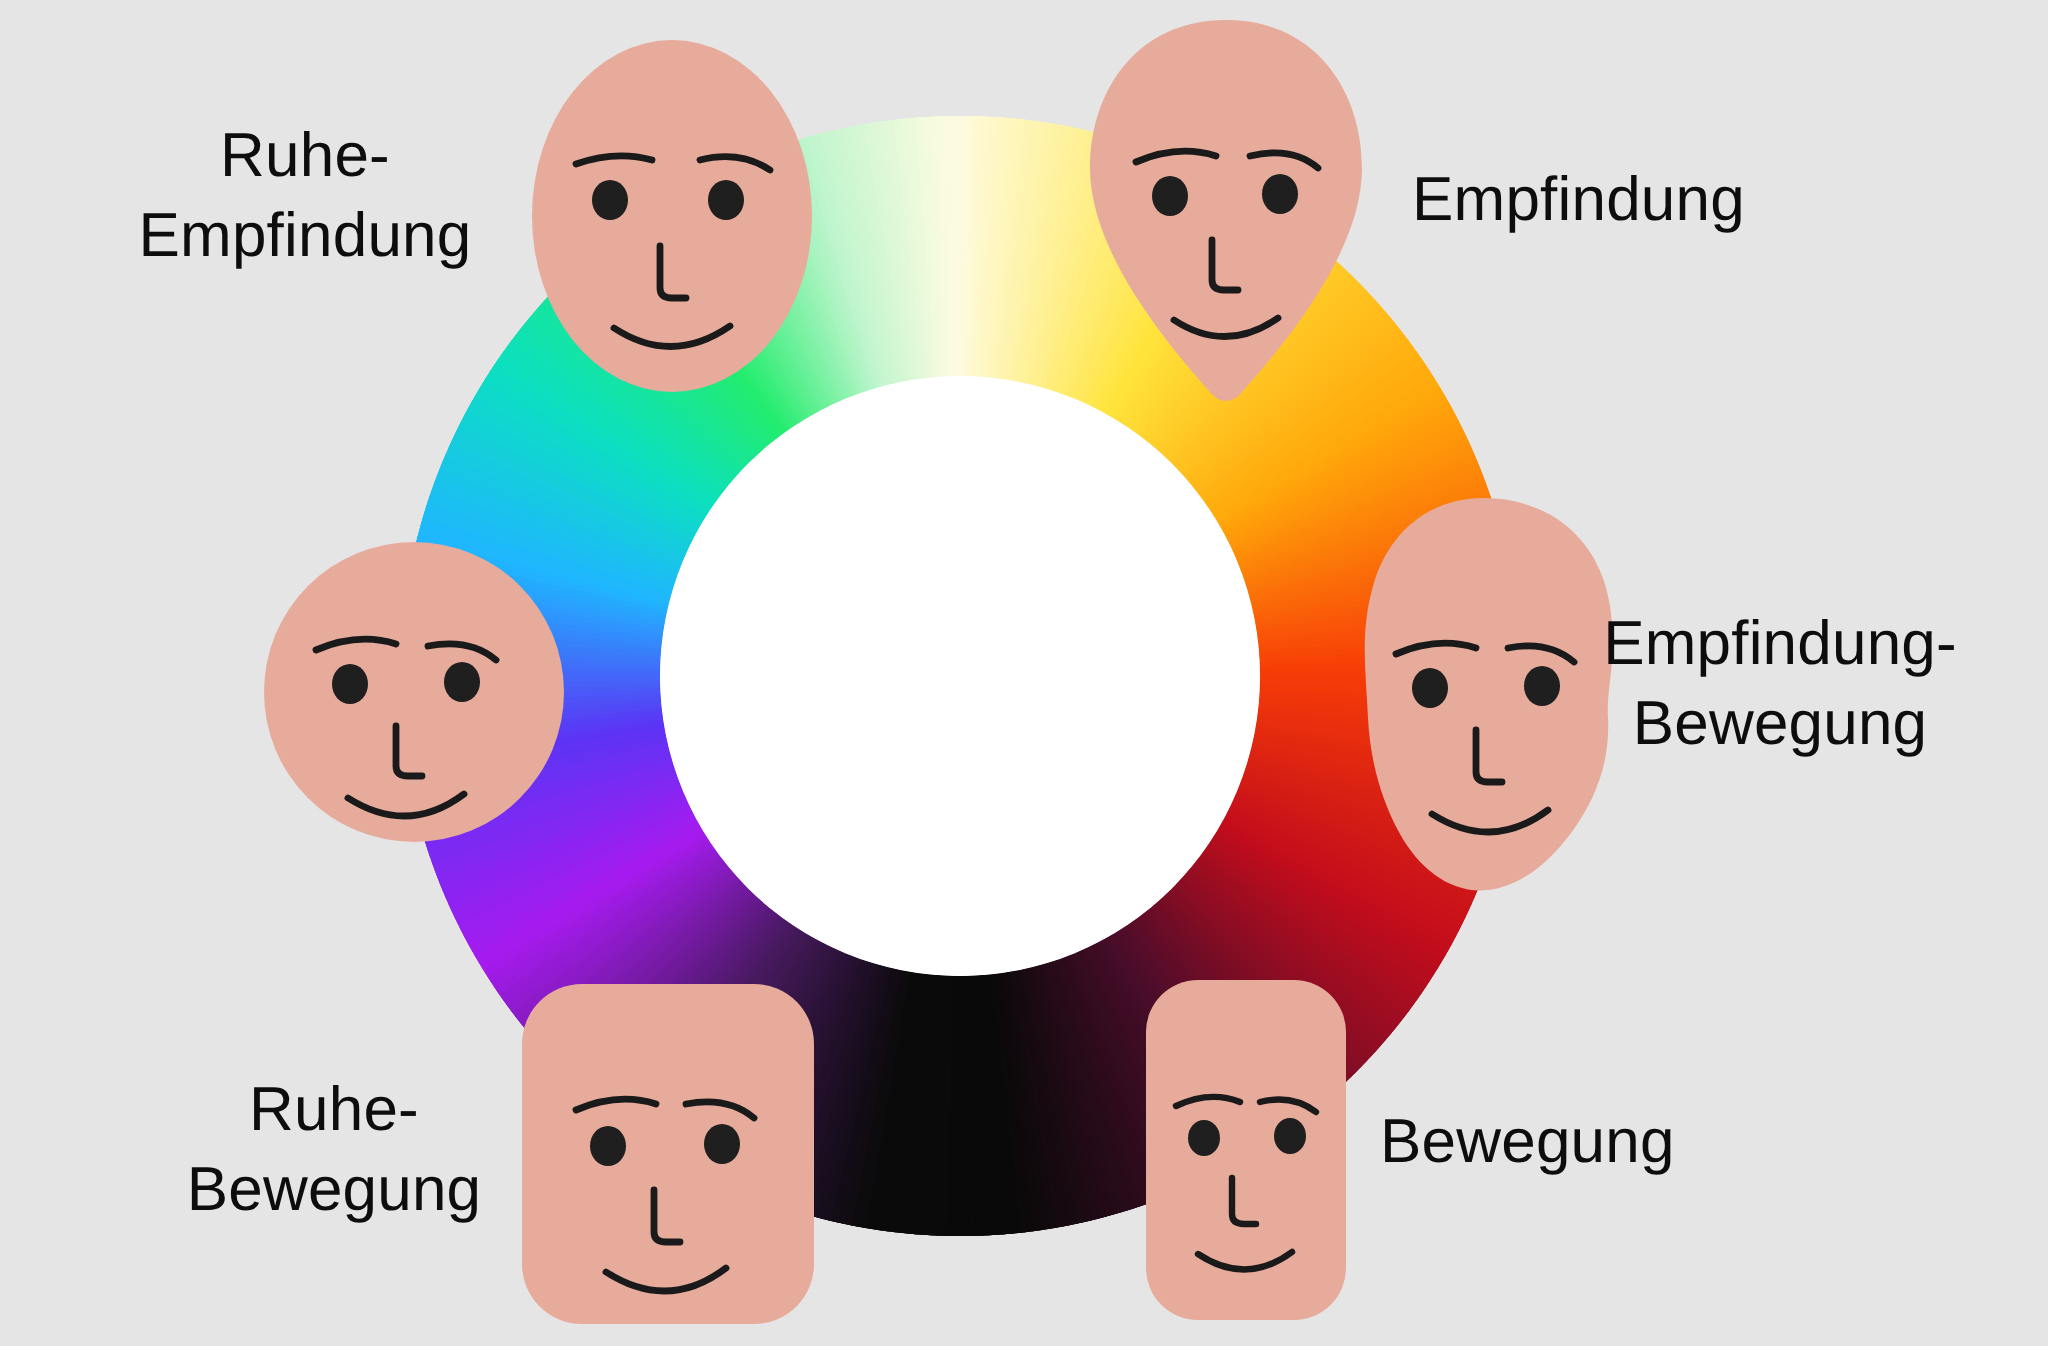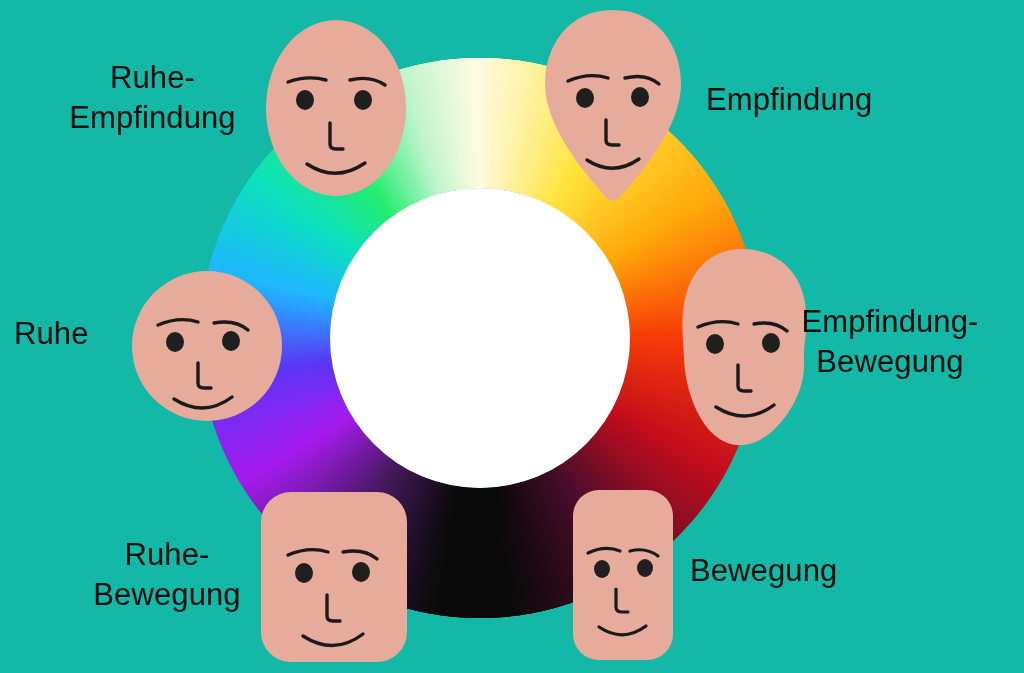--- a/index.html
+++ b/index.html
@@ -3,21 +3,21 @@
 <meta charset="utf-8">
 <title>Farbkreis der Empfindungen</title>
 <style>
   html,body{margin:0;padding:0;}
   body{
     width:1024px;height:673px;
     background:#ffffff;
     font-family:"Liberation Sans","DejaVu Sans",sans-serif;
     overflow:hidden;
   }
-  #stage{position:relative;width:1024px;height:673px;background:#14b8a6;}
+  #stage{position:relative;width:1024px;height:673px;background:#e5e5e5;}
 
   
   .wheel-wrap{position:absolute;left:200px;top:58px;width:560px;height:560px;}
 
   
   .label{
     position:absolute;
     color:#0d0d0d;
     font-size:31px;
     line-height:1.30;
@@ -612,21 +612,20 @@
       <ellipse cx="45" cy="73" rx="9" ry="10" fill="#1f1f1f"></ellipse>
       <ellipse cx="101" cy="72" rx="9" ry="10" fill="#1f1f1f"></ellipse>
     </svg>
   </div>
 
   <div class="label l-ruhe-empfindung">Ruhe-
 Empfindung</div>
 
   <div class="label l-empfindung">Empfindung</div>
 
-  <div class="label l-ruhe">Ruhe</div>
 
   <div class="label l-empfindung-bewegung">Empfindung-
 Bewegung</div>
 
   <div class="label l-ruhe-bewegung">Ruhe-
 Bewegung</div>
 
   <div class="label l-bewegung">Bewegung</div>
 
 </div>

